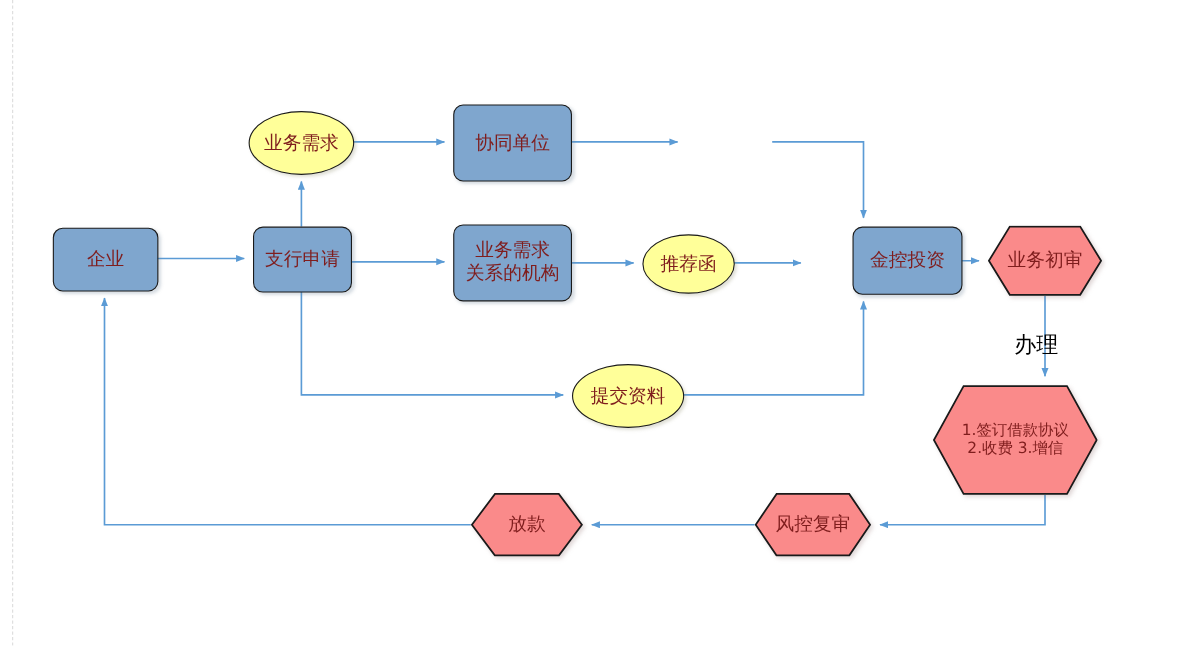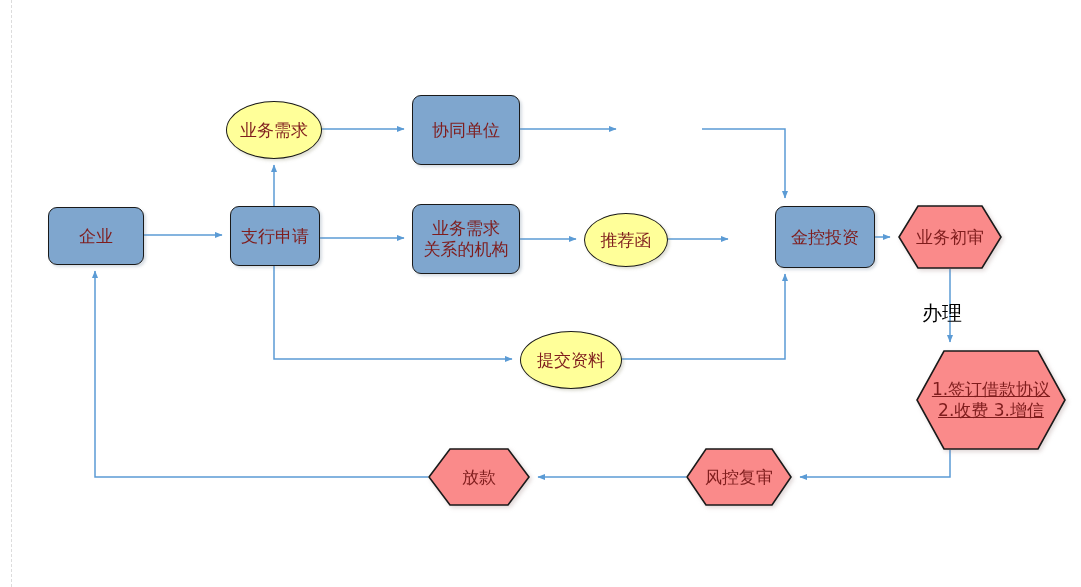--- a/index.html
+++ b/index.html
@@ -166,21 +166,21 @@
     <span>金控投资</span>
   </div>
 
   <div class="node hex" style="left:898px; top:205px; width:104px; height:64px;">
     <svg class="hexshape" viewBox="0 0 104 64" preserveAspectRatio="none">
       <polygon points="20,1 84,1 103,32 84,63 20,63 1,32" fill="#fa8a8a" stroke="#1a1a1a" stroke-width="1.6"></polygon>
     </svg>
     <span class="hexlabel">业务初审</span>
   </div>
 
-  <div class="node hex" style="left:916px; top:350px; width:150px; height:100px; font-size:17px;text-decoration:underline;">
+  <div class="node hex" style="left:848px; top:350px; width:150px; height:100px; font-size:14px;">
     <svg class="hexshape" viewBox="0 0 150 100" preserveAspectRatio="none">
       <polygon points="28,1 122,1 149,50 122,99 28,99 1,50" fill="#fa8a8a" stroke="#1a1a1a" stroke-width="1.6"></polygon>
     </svg>
     <span class="hexlabel">1.签订借款协议
 2.收费    3.增信</span>
   </div>
 
   <div class="node hex" style="left:686px; top:448px; width:106px; height:58px;">
     <svg class="hexshape" viewBox="0 0 106 58" preserveAspectRatio="none">
       <polygon points="20,1 86,1 105,29 86,57 20,57 1,29" fill="#fa8a8a" stroke="#1a1a1a" stroke-width="1.6"></polygon>

